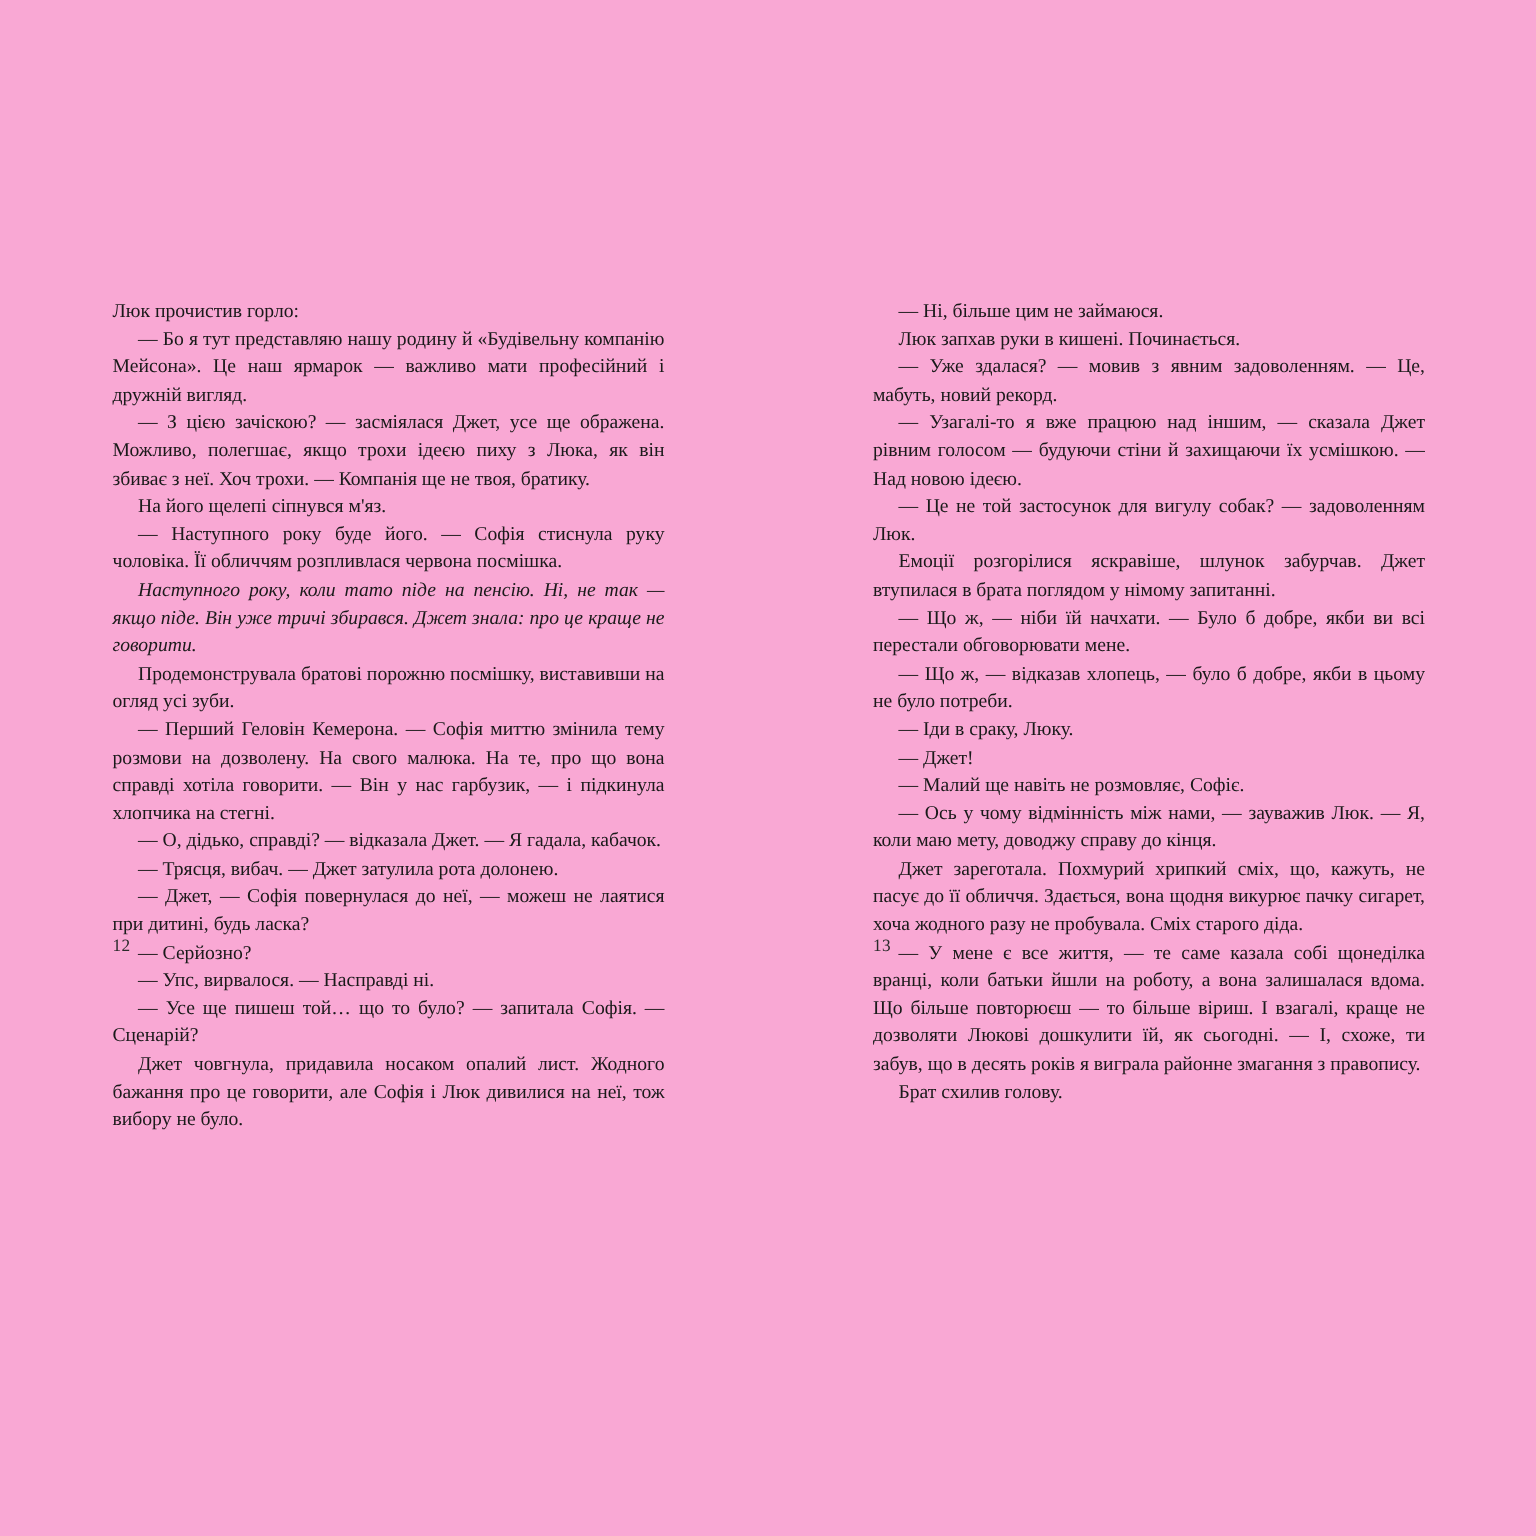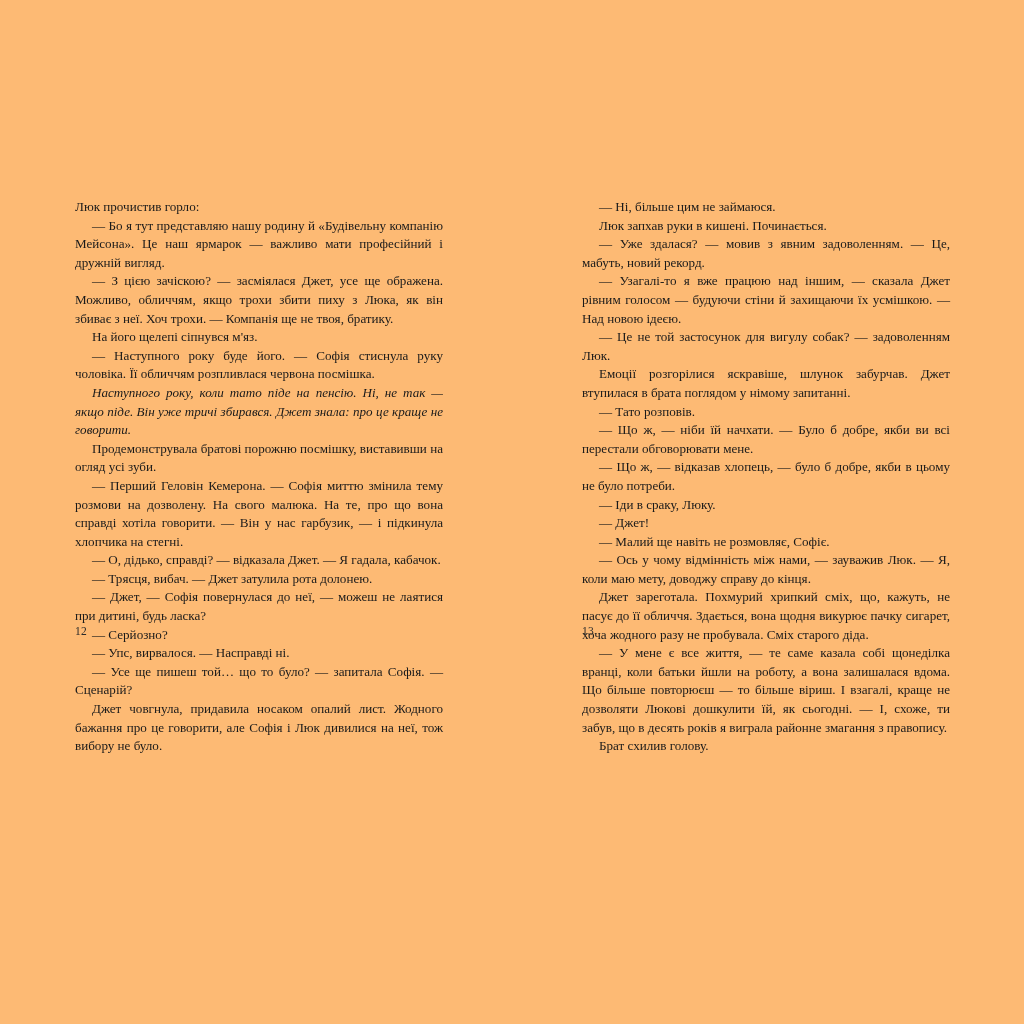--- a/index.html
+++ b/index.html
@@ -13,21 +13,21 @@
     font-family: "Liberation Serif", serif;
     color: #1b1b1b;
     overflow: hidden;
   }
   .book-spread {
     position: absolute;
     left: 0;
     top: 0;
     width: 1024px;
     height: 1024px;
-    background: #fdba74;
+    background: #f9a8d4;
   }
   .page {
     position: absolute;
     top: 198px;
     width: 368px;
     height: 660px;
   }
   .page-left  { left: 75px; }
   .page-right { left: 582px; }
 
@@ -63,21 +63,21 @@
 </style>
 </head>
 <body>
 
 <div class="book-spread">
 
   <div class="page page-left">
     <div class="text-column">
       <p class="para no-indent">Люк прочистив горло:</p>
       <p class="para">— Бо я тут представляю нашу родину й «Будівельну компанію Мейсона». Це наш ярмарок — важливо мати професійний і дружній вигляд.</p>
-      <p class="para">— З цією зачіскою? — засміялася Джет, усе ще ображена. Можливо, обличчям, якщо трохи збити пиху з Люка, як він збиває з неї. Хоч трохи. — Компанія ще не твоя, братику.</p>
+      <p class="para">— З цією зачіскою? — засміялася Джет, усе ще ображена. Можливо, полегшає, якщо трохи ідеєю пиху з Люка, як він збиває з неї. Хоч трохи. — Компанія ще не твоя, братику.</p>
       <p class="para">На його щелепі сіпнувся м'яз.</p>
       <p class="para">— Наступного року буде його. — Софія стиснула руку чоловіка. Її обличчям розпливлася червона посмішка.</p>
       <p class="para ital">Наступного року, коли тато піде на пенсію. Ні, не так — якщо піде. Він уже тричі збирався. Джет знала: про це краще не говорити.</p>
       <p class="para">Продемонструвала братові порожню посмішку, виставивши на огляд усі зуби.</p>
       <p class="para">— Перший Геловін Кемерона. — Софія миттю змінила тему розмови на дозволену. На свого малюка. На те, про що вона справді хотіла говорити. — Він у нас гарбузик, — і підкинула хлопчика на стегні.</p>
       <p class="para">— О, дідько, справді? — відказала Джет. — Я гадала, кабачок.</p>
       <p class="para">— Трясця, вибач. — Джет затулила рота долонею.</p>
       <p class="para">— Джет, — Софія повернулася до неї, — можеш не лаятися при дитині, будь ласка?</p>
       <p class="para">— Серйозно?</p>
       <p class="para">— Упс, вирвалося. — Насправді ні.</p>
@@ -89,21 +89,20 @@
   <div class="folio folio-left">12</div>
 
   <div class="page page-right">
     <div class="text-column">
       <p class="para">— Ні, більше цим не займаюся.</p>
       <p class="para">Люк запхав руки в кишені. Починається.</p>
       <p class="para">— Уже здалася? — мовив з явним задоволенням. — Це, мабуть, новий рекорд.</p>
       <p class="para">— Узагалі-то я вже працюю над іншим, — сказала Джет рівним голосом — будуючи стіни й захищаючи їх усмішкою. — Над новою ідеєю.</p>
       <p class="para">— Це не той застосунок для вигулу собак? — задоволенням Люк.</p>
       <p class="para">Емоції розгорілися яскравіше, шлунок забурчав. Джет втупилася в брата поглядом у німому запитанні.</p>
-      <p class="para">— Тато розповів.</p>
       <p class="para">— Що ж, — ніби їй начхати. — Було б добре, якби ви всі перестали обговорювати мене.</p>
       <p class="para">— Що ж, — відказав хлопець, — було б добре, якби в цьому не було потреби.</p>
       <p class="para">— Іди в сраку, Люку.</p>
       <p class="para">— Джет!</p>
       <p class="para">— Малий ще навіть не розмовляє, Софіє.</p>
       <p class="para">— Ось у чому відмінність між нами, — зауважив Люк. — Я, коли маю мету, доводжу справу до кінця.</p>
       <p class="para">Джет зареготала. Похмурий хрипкий сміх, що, кажуть, не пасує до її обличчя. Здається, вона щодня викурює пачку сигарет, хоча жодного разу не пробувала. Сміх старого діда.</p>
       <p class="para">— У мене є все життя, — те саме казала собі щонеділка вранці, коли батьки йшли на роботу, а вона залишалася вдома. Що більше повторюєш — то більше віриш. І взагалі, краще не дозволяти Люкові дошкулити їй, як сьогодні. — І, схоже, ти забув, що в десять років я виграла районне змагання з правопису.</p>
       <p class="para">Брат схилив голову.</p>
     </div>

